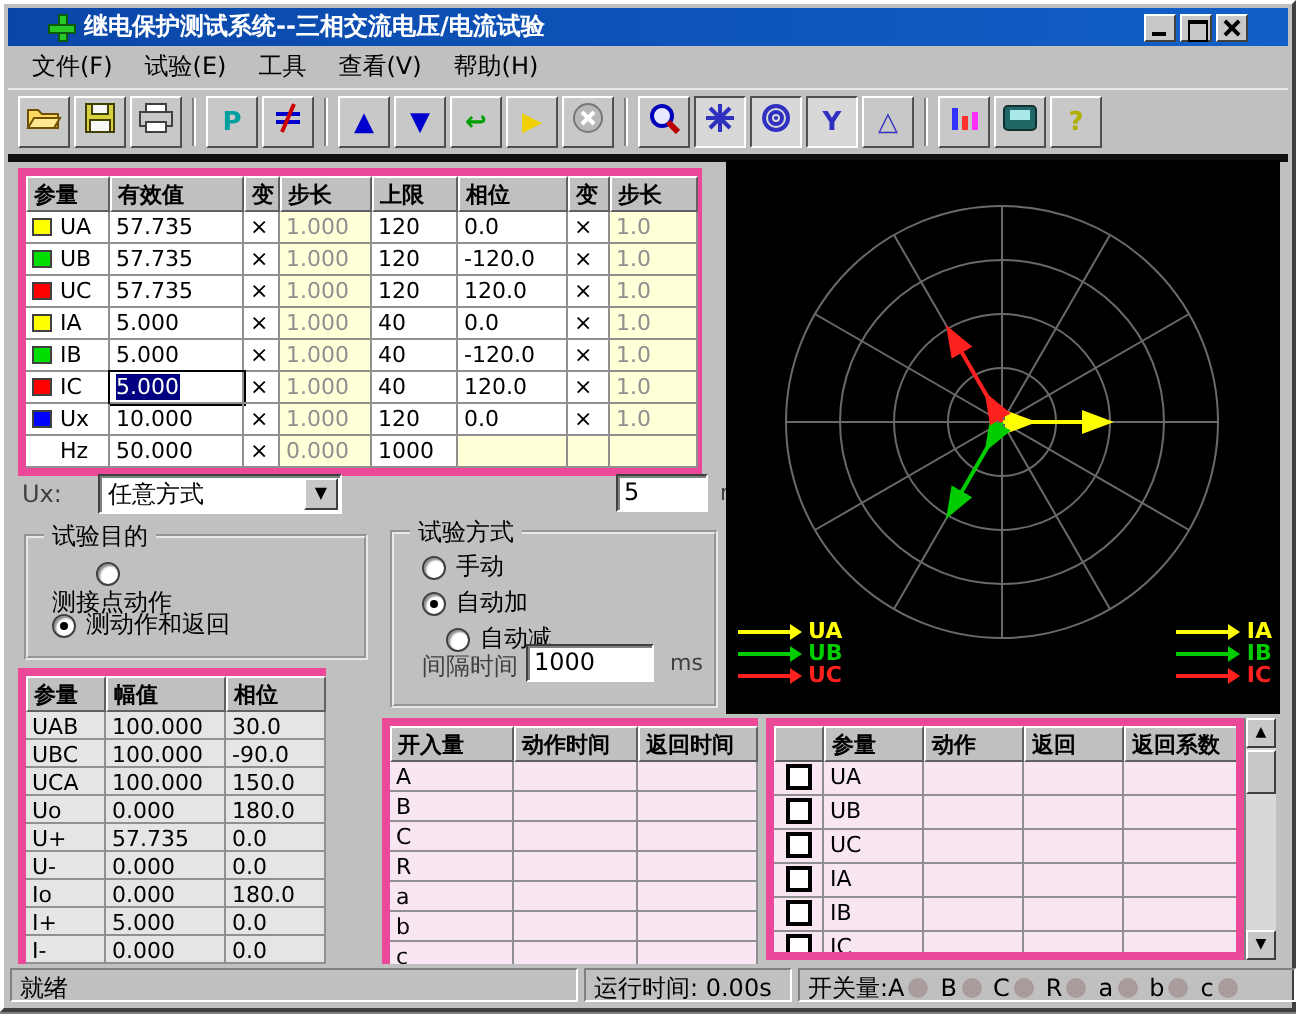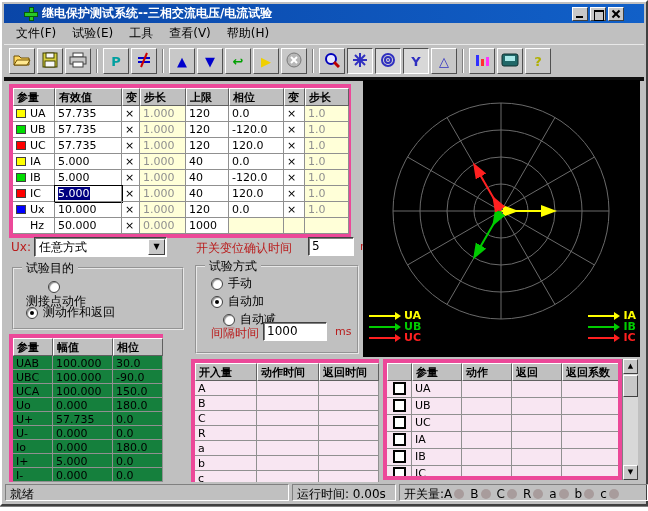--- a/index.html
+++ b/index.html
@@ -38,28 +38,28 @@
   .client{position:absolute;left:2px;top:75px;right:2px;height:409px;background:#c0c0c0;}
   .topline{position:absolute;left:0;top:0;width:100%;height:4px;background:#101010;}
   
   .grid-table{position:absolute;border:4px solid #ec4899;background:#fff;font-size:11px;}
   .g-row{display:grid;}
   .g-cell{border-right:1px solid #909090;border-bottom:1px solid #909090;padding:1px 3px 0 3px;
     overflow:hidden;white-space:nowrap;color:#000;}
   .g-head{background:#c0c0c0;border:1px solid;border-color:#ffffff #606060 #606060 #ffffff;
     font-weight:bold;padding:1px 3px 0 3px;overflow:hidden;white-space:nowrap;}
   .dim{background:#ffffd8;color:#909090;}
-  .cyan .g-cell{background:#15803d;}
+  .cyan .g-cell{background:#e5e5e5;}
   .pink .g-cell{background:#f8e6f2;}
   .swatch{display:inline-block;width:10px;height:9px;border:1px solid #404040;margin-right:4px;vertical-align:-1px;}
   .swatch.none{border-color:transparent;background:transparent;}
   .edit-cell{background:#fff;outline:1px solid #000;}
   .sel-text{background:#000080;color:#fff;}
   
-  .lbl{position:absolute;font-size:12px;color:#b91c1c;white-space:nowrap;}
+  .lbl{position:absolute;font-size:12px;color:#404040;white-space:nowrap;}
   .combo{position:absolute;height:20px;background:#fff;border:1px solid;border-color:#404040 #ffffff #ffffff #404040;
     box-shadow:inset 1px 1px 0 #808080;font-size:12px;display:flex;align-items:center;}
   .combo .val{flex:1;padding-left:4px;white-space:nowrap;overflow:hidden;}
   .combo .drop{width:17px;height:16px;margin:1px;background:#c8c8c8;border:1px solid;
     border-color:#ffffff #404040 #404040 #ffffff;font-size:8px;text-align:center;line-height:14px;}
   .textbox{position:absolute;background:#fff;border:1px solid;border-color:#404040 #ffffff #ffffff #404040;
     box-shadow:inset 1px 1px 0 #808080;font-size:12px;padding:1px 3px;}
   .groupbox{position:absolute;border:2px groove #e8e8e8;}
   .group-title{position:absolute;top:-9px;left:8px;background:#c0c0c0;padding:0 4px;font-size:12px;}
   .radio-row{position:absolute;display:flex;align-items:center;font-size:12px;white-space:nowrap;}
@@ -301,26 +301,25 @@
           <span class="g-cell">×</span>
           <span class="g-cell dim">0.000</span>
           <span class="g-cell">1000</span>
           <span class="g-cell dim"></span>
           <span class="g-cell dim"></span>
           <span class="g-cell dim"></span>
         </div>
       </div>
 
     <span class="lbl" style="left:7px;top:163px;">Ux:</span>
-    <div class="combo" style="left:30px;top:160px;width:133px;">
+    <div class="combo" style="left:45px;top:160px;width:122px;">
       <span class="val">任意方式</span>
       <span class="drop">▼</span>
     </div>
 
-    <span class="lbl" style="left:192px;top:163px;">开关变位确认时间</span>
     <div class="textbox" style="left:304px;top:160px;width:46px;height:19px;">5</div>
     <span class="lbl" style="left:356px;top:163px;font-size:11px;">ms</span>
 
     <div class="groupbox" style="left:8px;top:190px;width:172px;height:63px;">
       <span class="group-title">试验目的</span>
       <div id="purpose-options">
           <div class="radio-row" style="left: 12px; top: 12px; flex-direction: column;">
             <span class="radio"></span>
             <span>测接点动作</span>
           </div>

